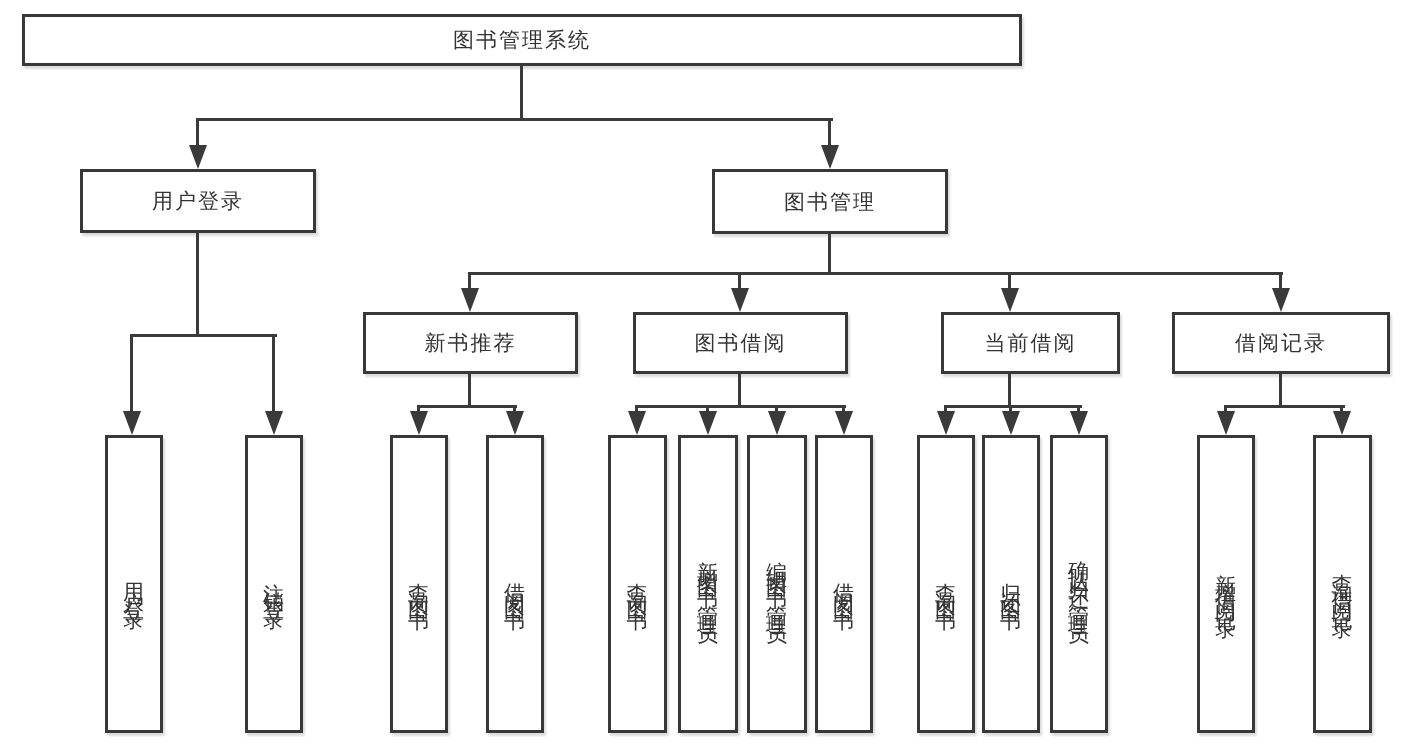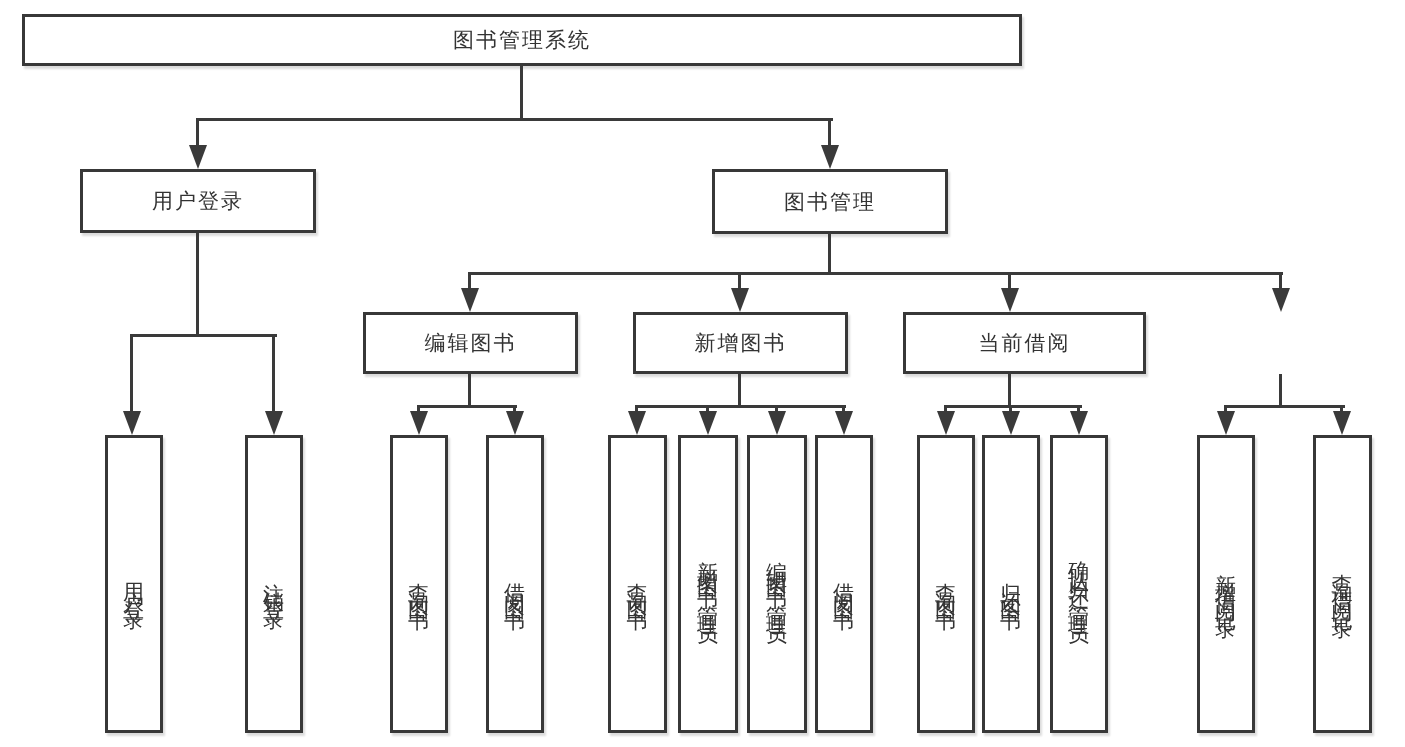--- a/index.html
+++ b/index.html
@@ -30,27 +30,30 @@
   </div>
 
   <div class="box hb" style="left:80px;top:169px;width:236px;height:64px">
     <span>用户登录</span>
   </div>
   <div class="box hb" style="left:712px;top:169px;width:236px;height:65px">
     <span>图书管理</span>
   </div>
 
   <div class="box hb" style="left:363px;top:312px;width:215px;height:62px">
-    <span>编辑图书</span>
+    <span>新书推荐</span>
   </div>
   <div class="box hb" style="left:633px;top:312px;width:215px;height:62px">
-    <span>新增图书</span>
+    <span>图书借阅</span>
   </div>
-  <div class="box hb" style="left:903px;top:312px;width:243px;height:62px">
+  <div class="box hb" style="left:941px;top:312px;width:179px;height:62px">
     <span>当前借阅</span>
+  </div>
+  <div class="box hb" style="left:1172px;top:312px;width:218px;height:62px">
+    <span>借阅记录</span>
   </div>
 
   <div class="box vb" style="left:105px;top:435px;width:58px;height:298px">
     <span class="t">用户登录</span>
   </div>
   <div class="box vb" style="left:245px;top:435px;width:58px;height:298px">
     <span class="t">注销登录</span>
   </div>
 
   <div class="box vb" style="left:390px;top:435px;width:58px;height:298px">

